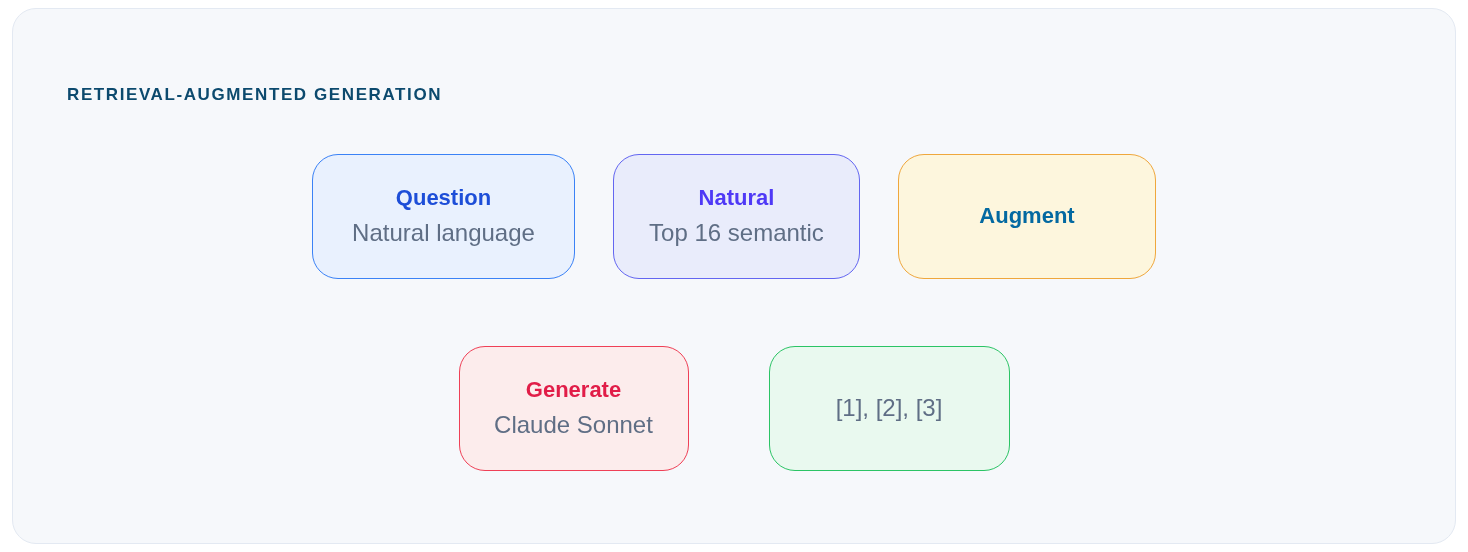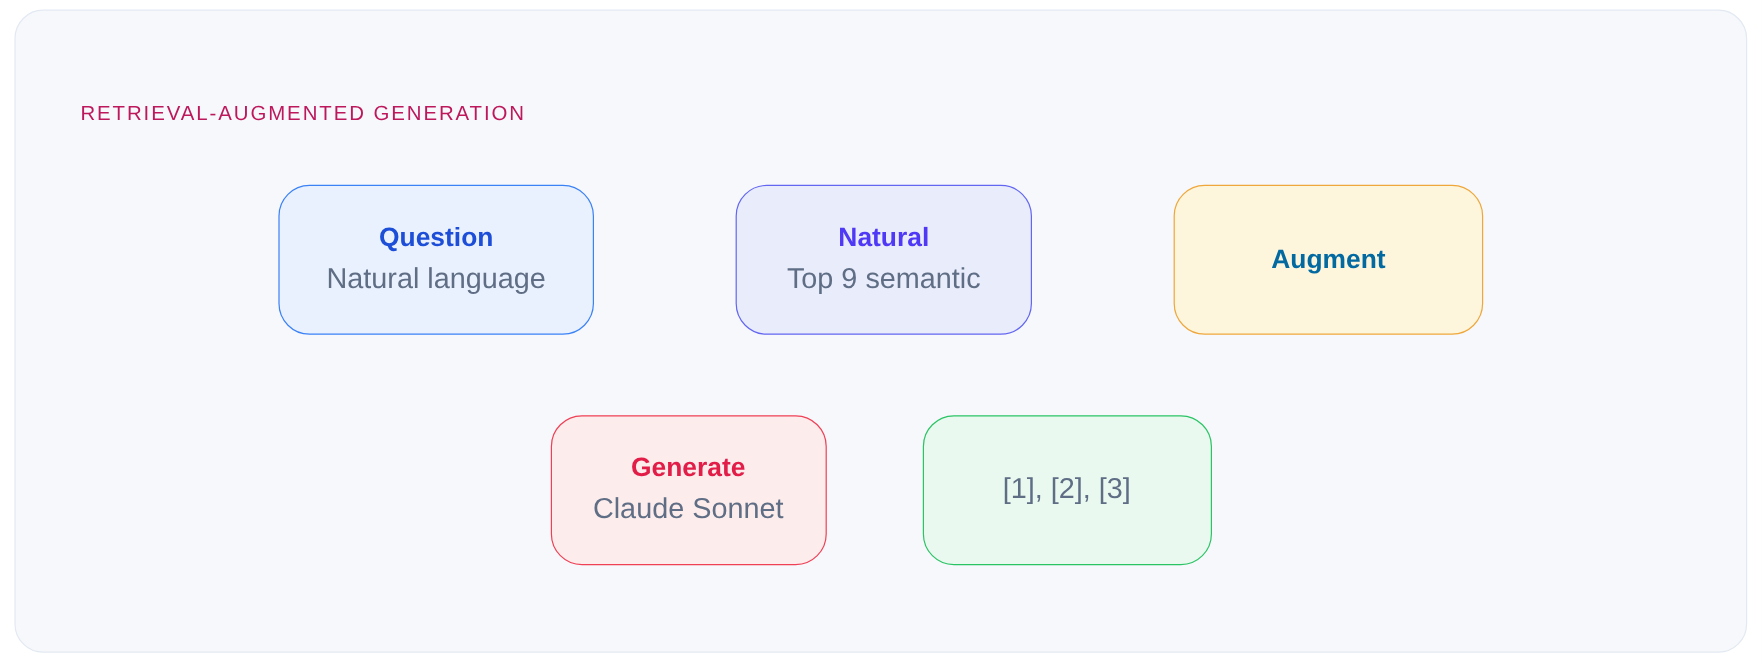--- a/index.html
+++ b/index.html
@@ -23,32 +23,32 @@
     bottom: 8px;
     background: #f6f8fb;
     border: 1px solid #e3e9f2;
     border-radius: 24px;
   }
   .diagram-title {
     position: absolute;
     left: 54px;
     top: 76px;
     font-size: 17px;
-    font-weight: 400;
+    font-weight: 700;
     letter-spacing: 1.6px;
-    color: #be185d;
+    color: #0c4a6e;
   }
   .row {
     position: absolute;
     left: 0;
     right: 0;
     display: flex;
     justify-content: center;
   }
-  .row-1 { top: 145px; gap: 118px; }
+  .row-1 { top: 145px; gap: 38px; }
   .row-2 { top: 337px; gap: 80px; }
   .node {
     box-sizing: border-box;
     height: 125px;
     border-radius: 26px;
     border: 1.5px solid transparent;
     display: flex;
     flex-direction: column;
     align-items: center;
     justify-content: center;
@@ -81,21 +81,21 @@
 
     <div class="row row-1">
 
       <div class="node node-question" style="background: rgb(233, 241, 254); border-color: rgb(59, 130, 246);">
         <div class="node-title" style="color: rgb(29, 78, 216);">Question</div>
         <div class="node-subtitle">Natural language</div>
       </div>
 
       <div class="node node-retrieve" style="background: rgb(233, 236, 251); border-color: rgb(99, 102, 241);">
         <div class="node-title" style="color: rgb(79, 57, 246);">Natural</div>
-        <div class="node-subtitle">Top 9 semantic</div>
+        <div class="node-subtitle">Top 16 semantic</div>
       </div>
 
       <div class="node node-augment" style="background: rgb(253, 246, 221); border-color: rgb(239, 167, 60);">
         <div class="node-title" style="color: #0369a1;">Augment</div>
       </div>
 
     </div>
 
     <div class="row row-2">
 

